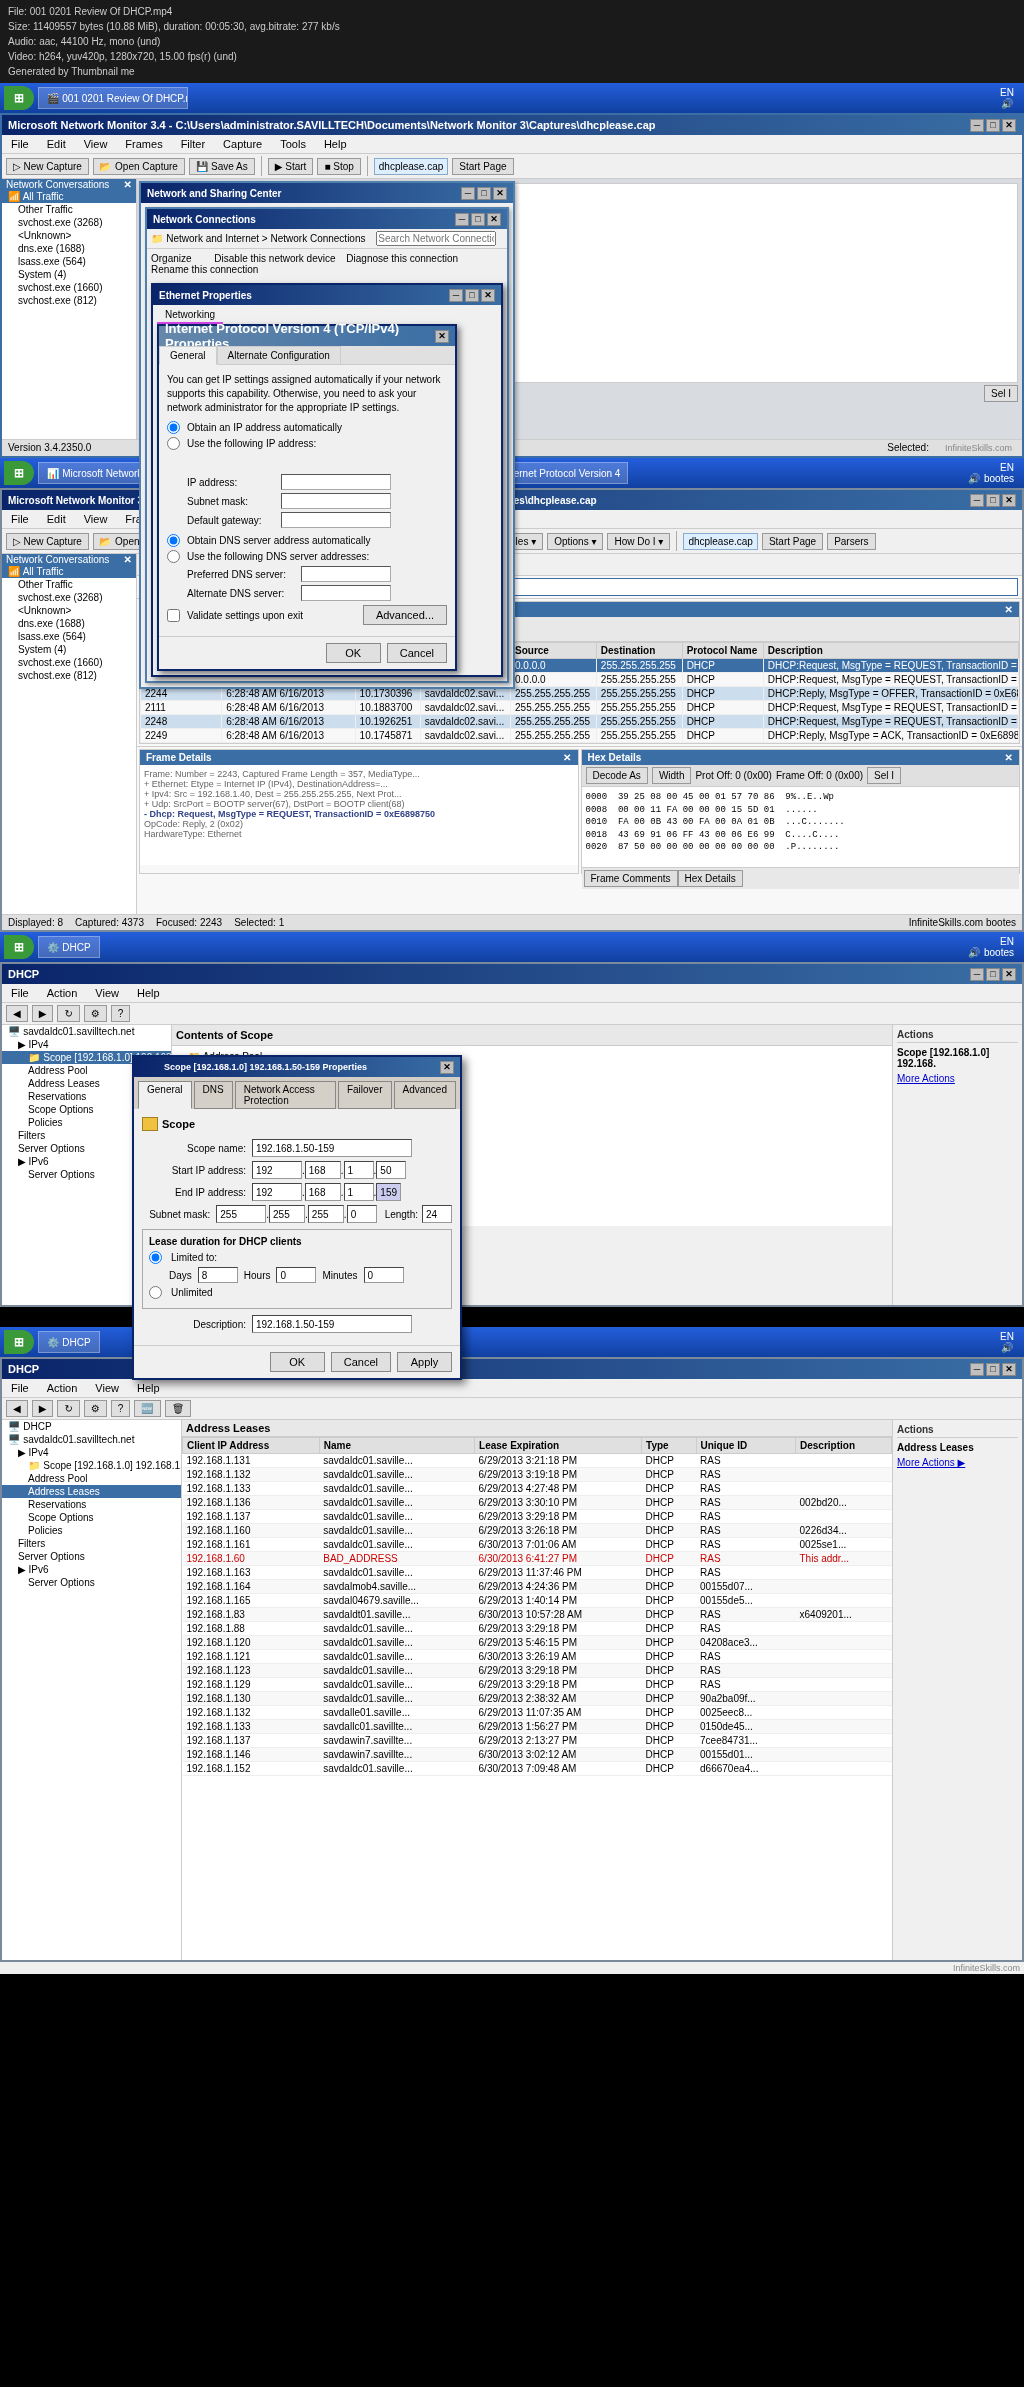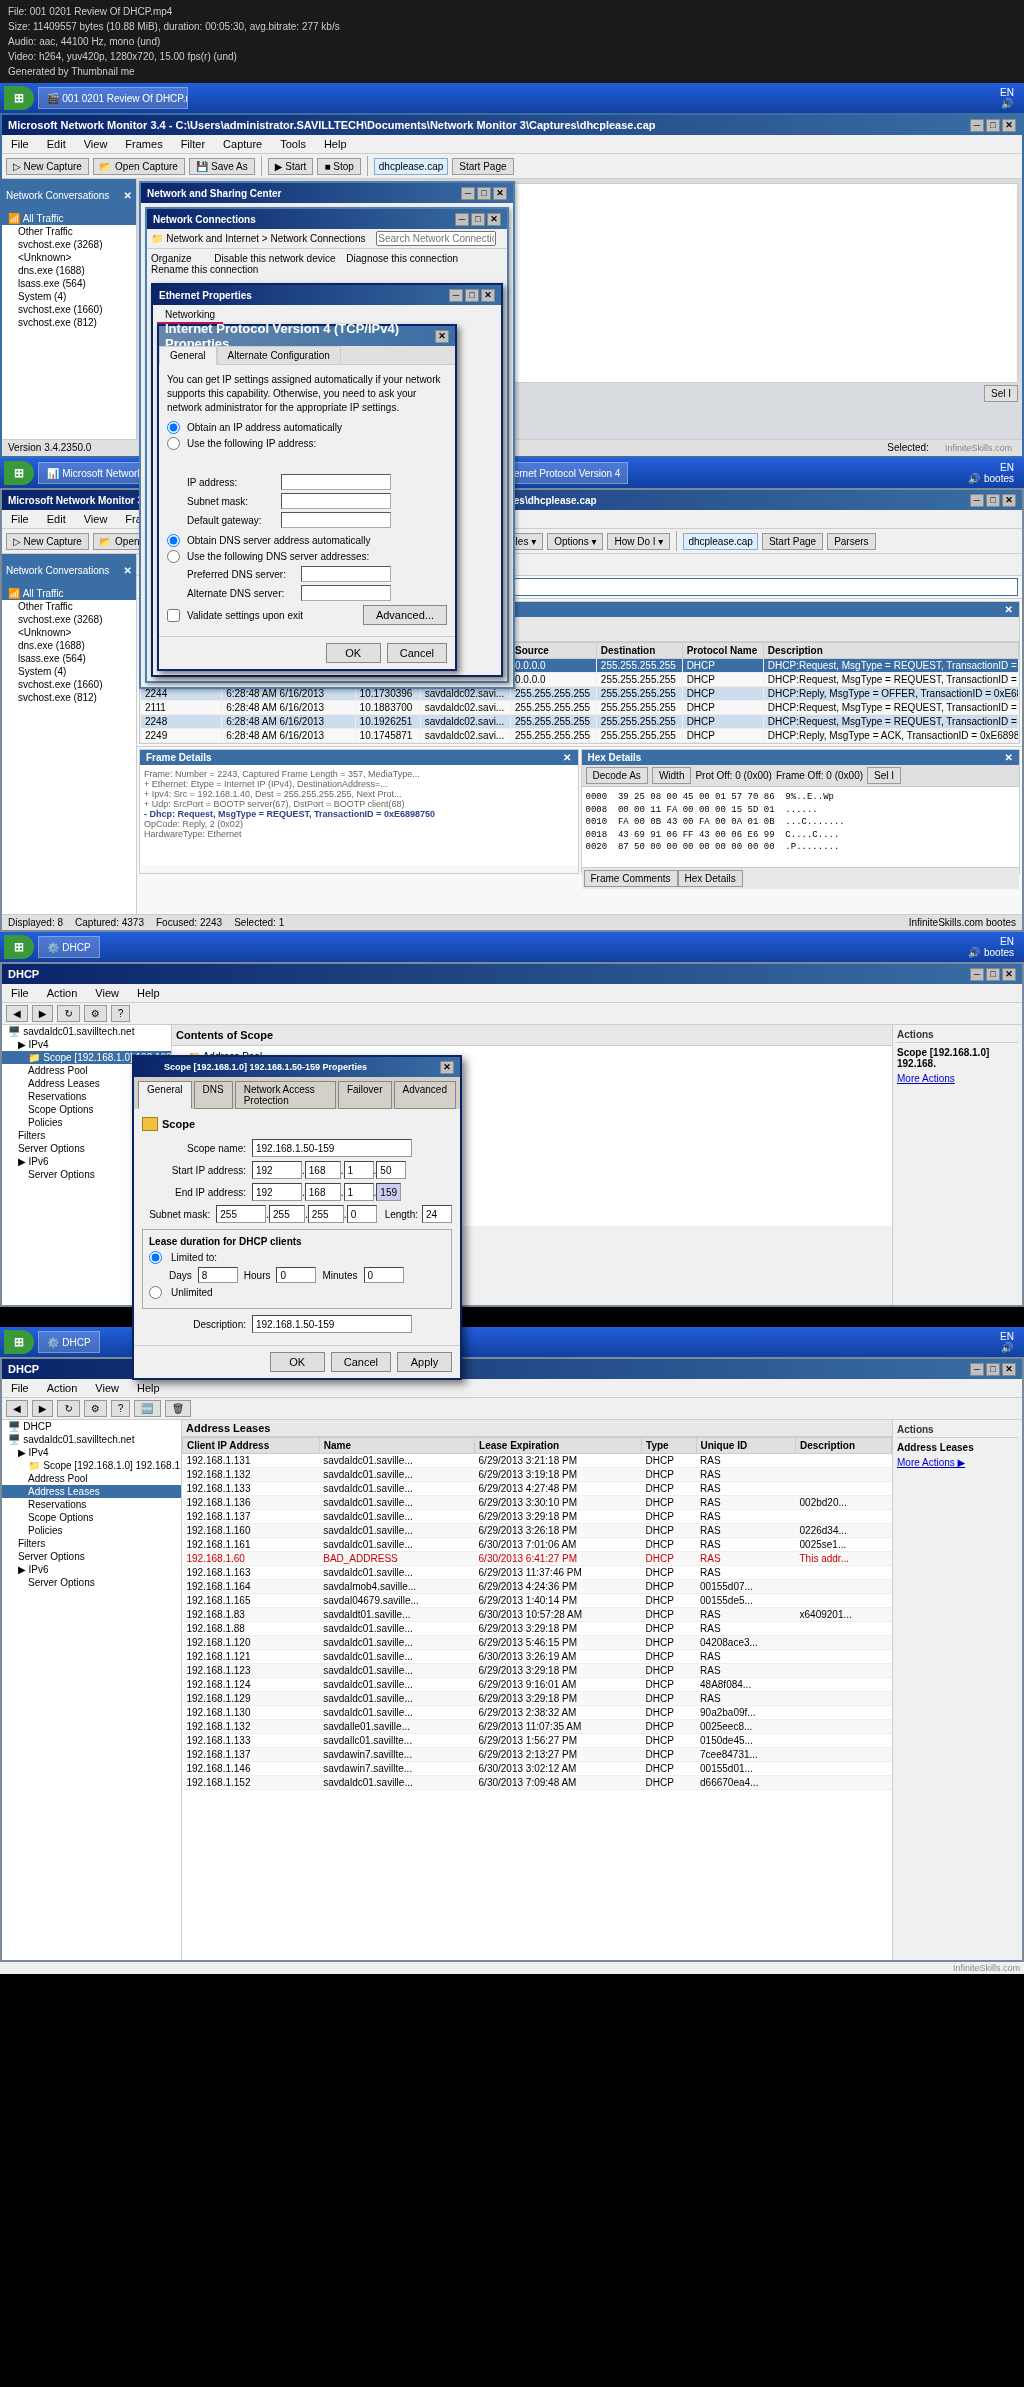--- a/index.html
+++ b/index.html
@@ -88,21 +88,21 @@
     .left-pane {
       width: 135px;
       border-right: 1px solid #ccc;
       background: white;
       overflow: hidden;
       font-size: 10px;
     }
     .left-pane-title {
       background: #3a6ea5;
       color: white;
-      padding: 11px 4px;
+      padding: 0 4px;
       font-size: 10px;
       display: flex;
       justify-content: space-between;
     }
     .tree-item {
       padding: 1px 4px 1px 12px;
       cursor: pointer;
       white-space: nowrap;
       overflow: hidden;
     }
@@ -647,21 +647,21 @@
               <div class="win-title-bar" style="font-size:10px;">
                 <span>Ethernet Properties</span>
                 <div class="win-controls">
                   <div class="win-btn">─</div>
                   <div class="win-btn">□</div>
                   <div class="win-btn">✕</div>
                 </div>
               </div>
               <div style="padding:4px; font-size:10px;">
                 <div style="margin-bottom:4px;">
-                  <span style="border-bottom:2px solid #be185d; padding:2px 8px; font-size:10px;">Networking</span>
+                  <span style="border-bottom:2px solid #d946ef; padding:2px 8px; font-size:10px;">Networking</span>
                 </div>
 
                 <div class="dialog-box" style="position:relative; z-index:80; background:#f0f0f0; border:2px solid #0a246a; width:260px;">
                   <div class="win-title-bar" style="font-size:10px; background:linear-gradient(to right,#6688aa,#3a6ea5);">
                     <span style="font-size:13px;">Internet Protocol Version 4 (TCP/IPv4) Properties</span>
                     <div class="win-controls">
                       <div class="win-btn">✕</div>
                     </div>
                   </div>
                   <div class="dialog-tabs">
@@ -1306,28 +1306,20 @@
     </tr>
               <tr>
       <td>192.168.1.123</td>
       <td>savdaldc01.saville...</td>
       <td>6/29/2013 3:29:18 PM</td>
       <td>DHCP</td>
       <td>RAS</td>
       <td></td>
     </tr>
               <tr>
-      <td>192.168.1.124</td>
-      <td>savdaldc01.saville...</td>
-      <td>6/29/2013 9:16:01 AM</td>
-      <td>DHCP</td>
-      <td>48A8f084...</td>
-      <td></td>
-    </tr>
-              <tr>
       <td>192.168.1.129</td>
       <td>savdaldc01.saville...</td>
       <td>6/29/2013 3:29:18 PM</td>
       <td>DHCP</td>
       <td>RAS</td>
       <td></td>
     </tr>
               <tr>
       <td>192.168.1.130</td>
       <td>savdaldc01.saville...</td>

